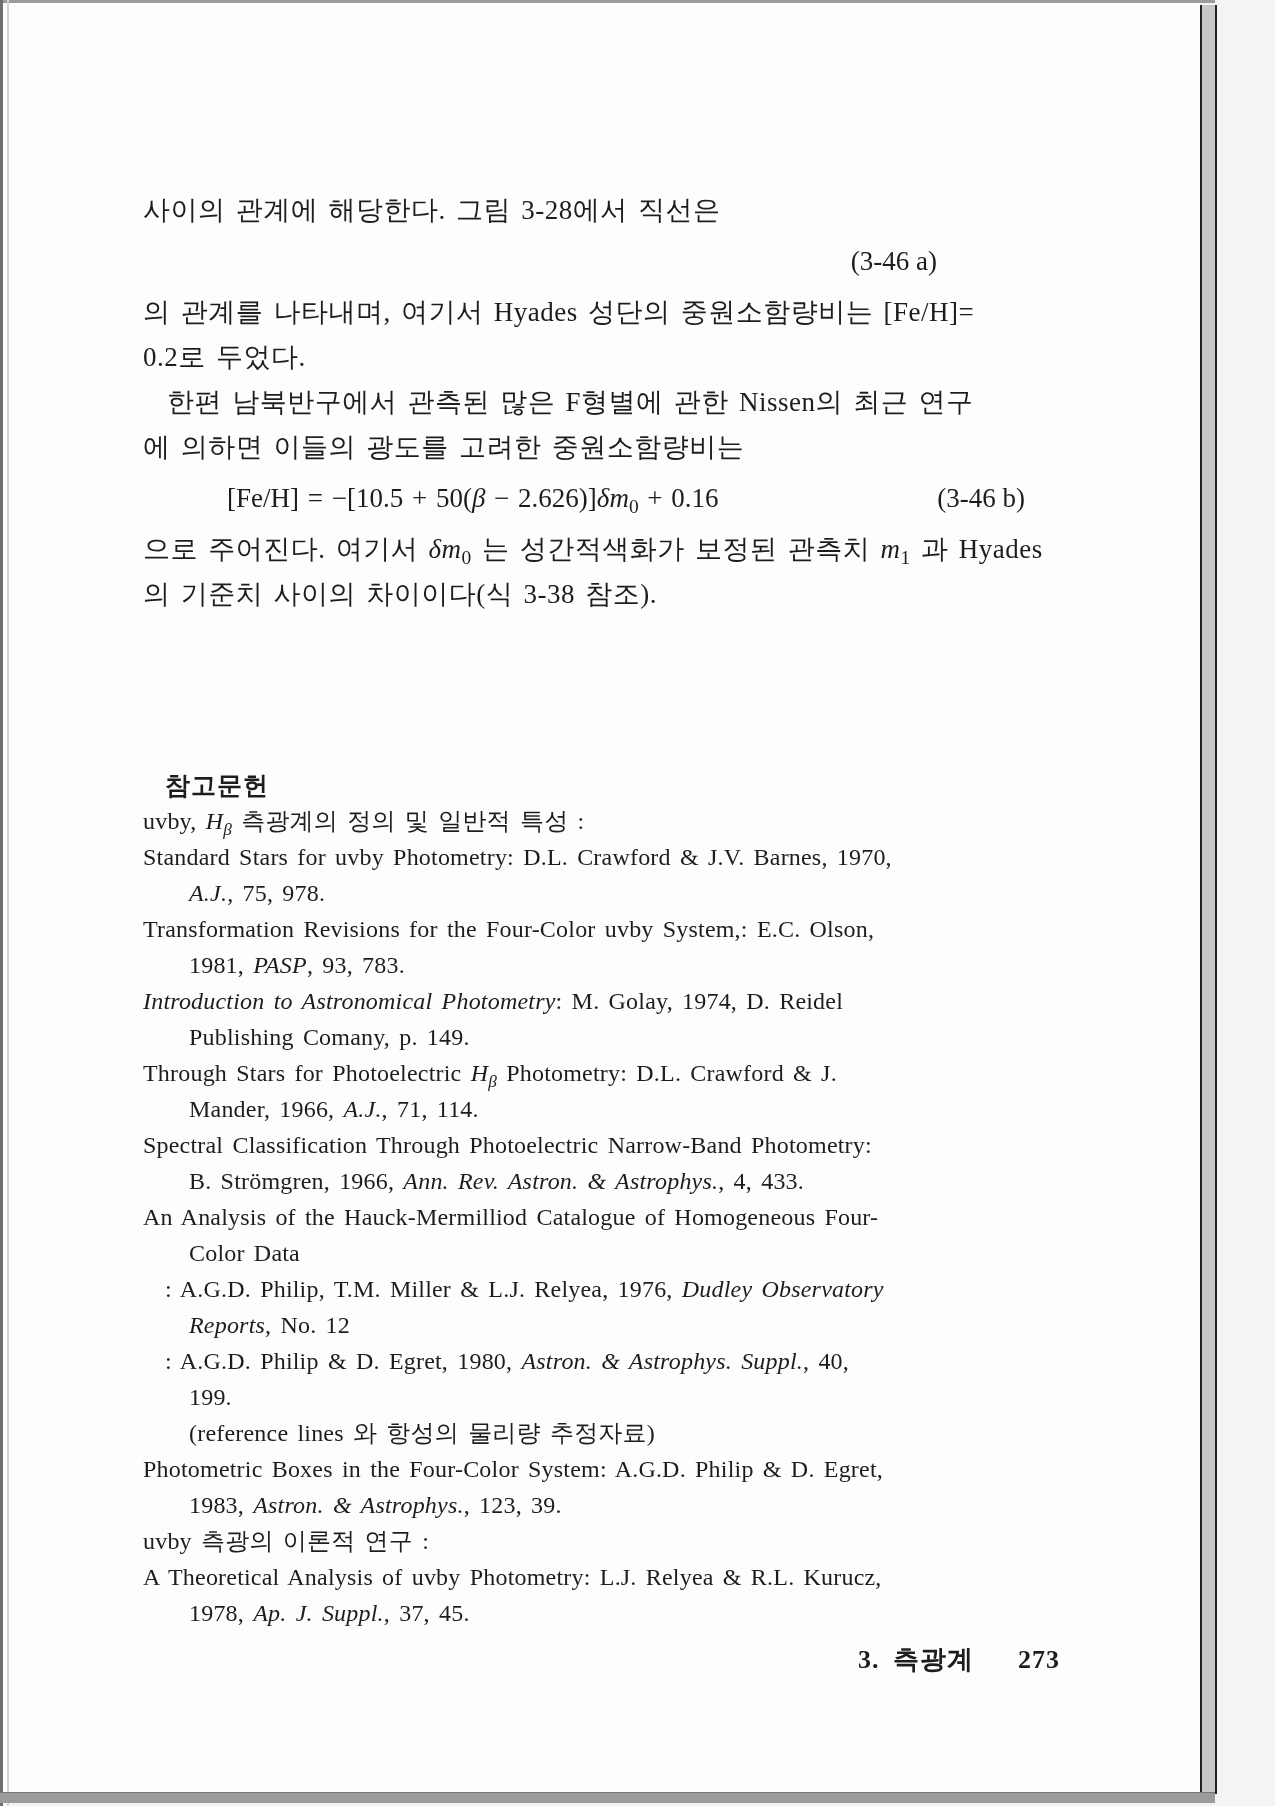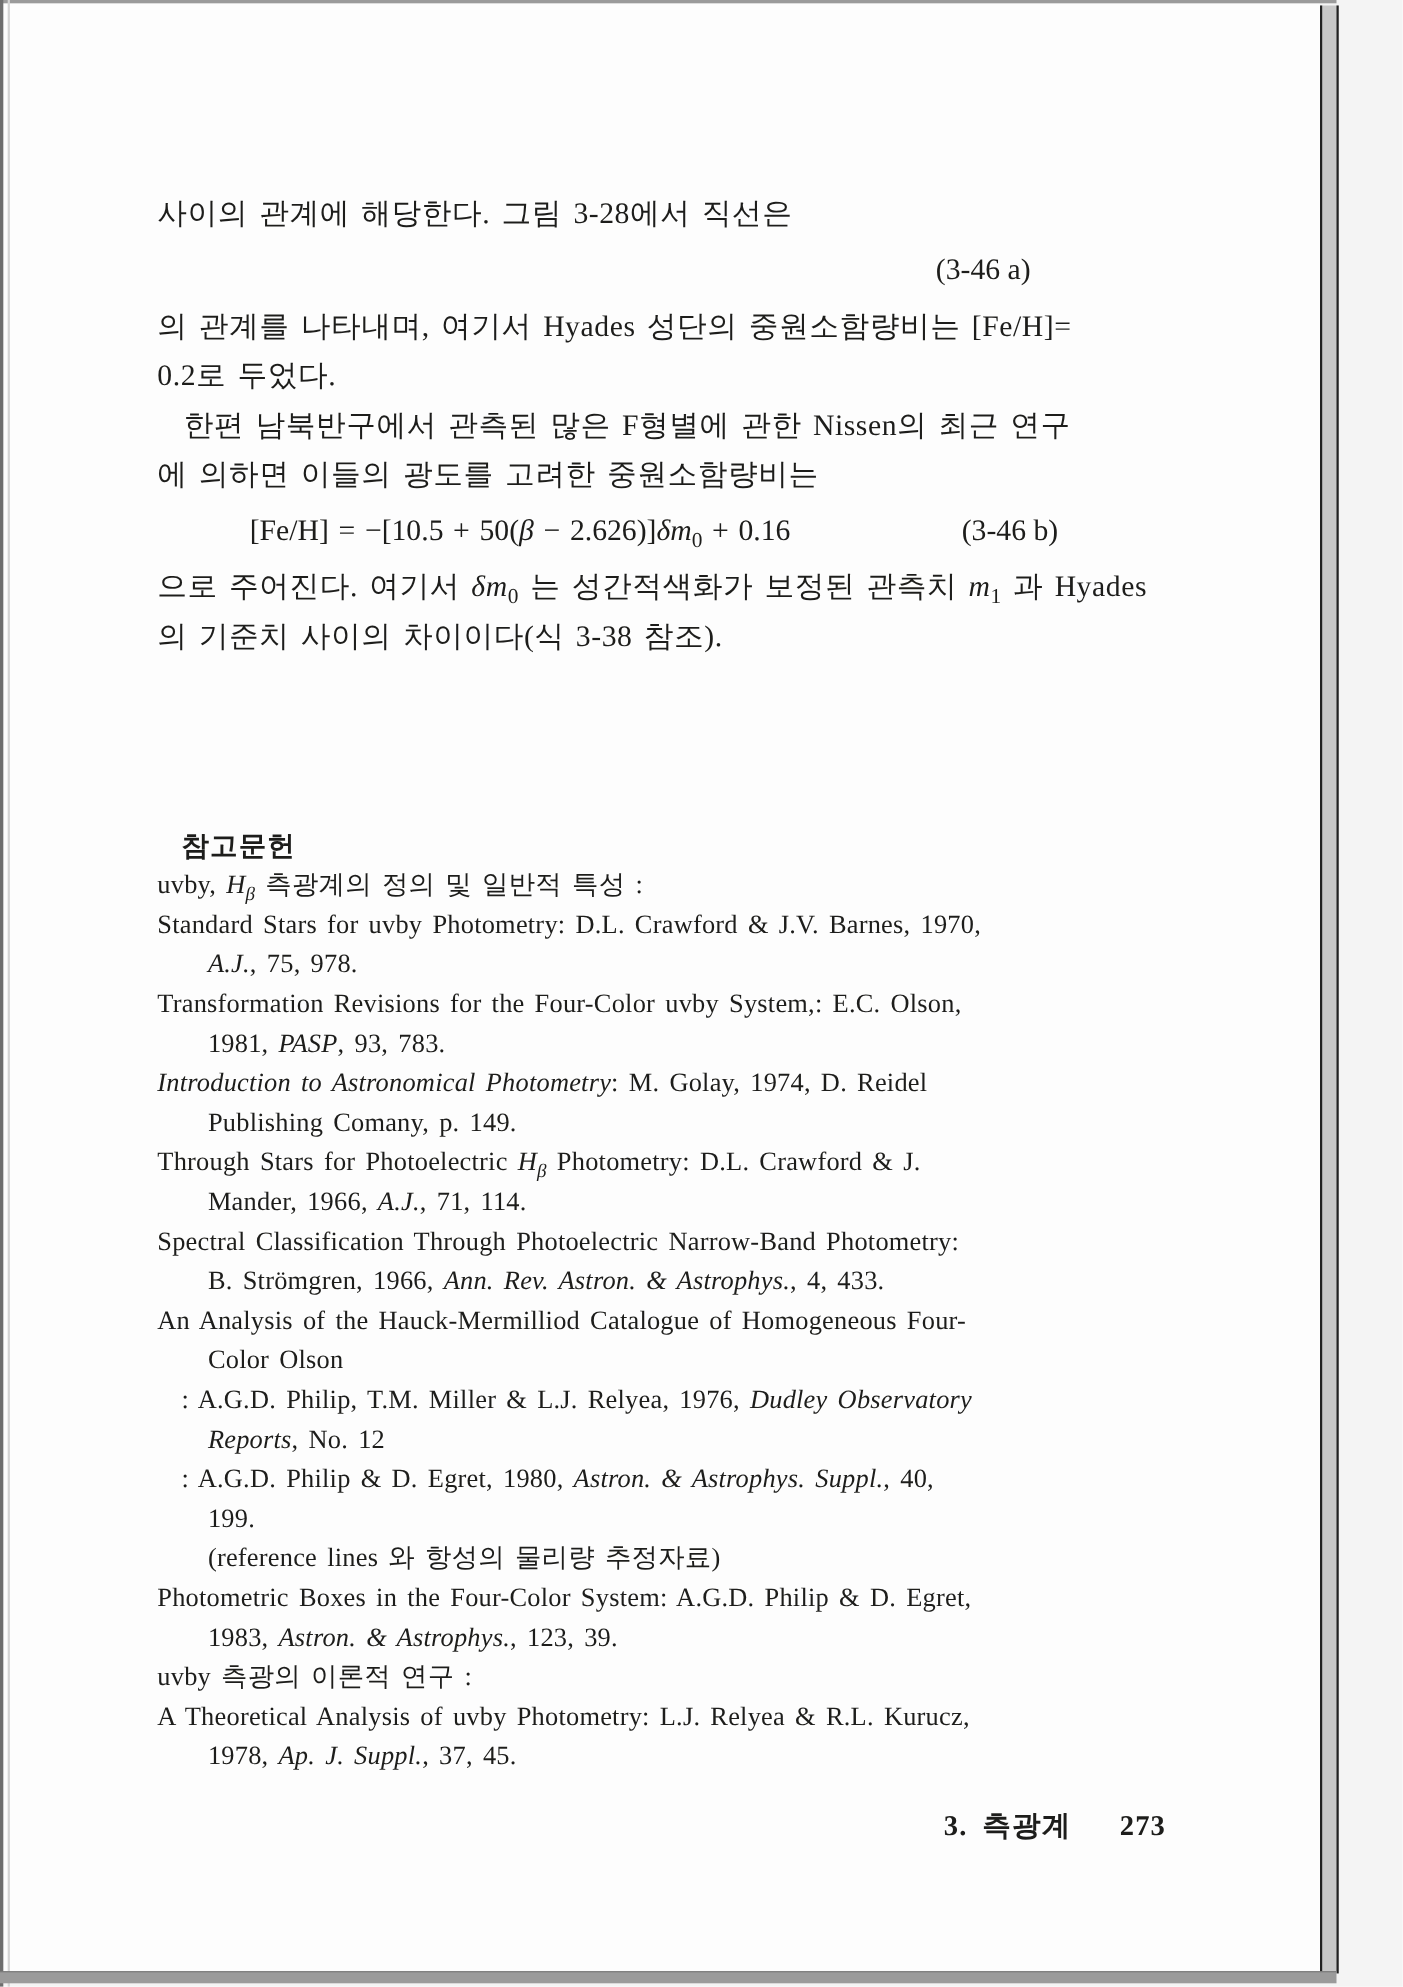--- a/index.html
+++ b/index.html
@@ -14,34 +14,34 @@
     color:var(--ink);
   }
   .paper{position:absolute;left:3px;top:3px;width:1197px;height:1789px;background:var(--paper)}
   .top-edge{position:absolute;left:0;top:0;width:1215px;height:3px;background:var(--edge_line)}
   .left-edge{position:absolute;left:0;top:0;width:3px;height:1806px;background:#6e6e6e}
   .left-edge-inner{position:absolute;left:7px;top:0;width:2px;height:1806px;background:#d4d4d4}
   .bottom-edge{position:absolute;left:0;top:1792px;width:1215px;height:10px;background:var(--edge_line);border-top:1px solid #777}
   .right-page-edge{position:absolute;left:1200px;top:5px;width:13px;height:1789px;
     background:var(--page_edge);border-left:2px solid #222;border-right:2px solid #222}
 
-  .content{position:absolute;left:143px;top:172px;width:932px}
+  .content{position:absolute;left:143px;top:188px;width:932px}
 
   
   .body-line{font-size:27px;line-height:45px;letter-spacing:0.5px;word-spacing:3px;white-space:nowrap}
   .first-indent{padding-left:24px}
 
   
   .eq-line{display:flex;align-items:baseline;font-size:27px;line-height:45px;padding:6px 0;white-space:nowrap}
   .eq-body{word-spacing:2px}
   .eq-label{margin-left:auto}
   .eq-0 .eq-body{margin-left:78px}
   .eq-0 .eq-label{margin-right:138px}
   .eq-1 .eq-body{margin-left:84px}
-  .eq-1 .eq-label{margin-right:113px}
+  .eq-1 .eq-label{margin-right:50px}
 
   
   .refs{margin-top:150px}
   .refs-heading{font-family:"Liberation Sans","DejaVu Sans",sans-serif;font-weight:700;
     font-size:25px;line-height:36px;padding-left:22px;letter-spacing:1px}
   .ref-line{font-size:24px;line-height:36px;word-spacing:3px;letter-spacing:0.2px;white-space:nowrap}
   .ind1{padding-left:46px}
   .ind2{padding-left:22px}
 
   .it{font-style:italic}
@@ -87,21 +87,21 @@
         <div class="ref-line ind1"><span class="it">A.J.</span><span>, </span><span class="bd">75</span><span>, 978.</span></div>
         <div class="ref-line"><span>Transformation Revisions for the Four-Color uvby System,: E.C. Olson,</span></div>
         <div class="ref-line ind1"><span>1981, </span><span class="it">PASP</span><span>, </span><span class="bd">93</span><span>, 783.</span></div>
         <div class="ref-line"><span class="it">Introduction to Astronomical Photometry</span><span>: M. Golay, 1974, D. Reidel</span></div>
         <div class="ref-line ind1"><span>Publishing Comany, p. 149.</span></div>
         <div class="ref-line"><span>Through Stars for Photoelectric </span><span class="it">H</span><span class="it sb">β</span><span> Photometry: D.L. Crawford &amp; J.</span></div>
         <div class="ref-line ind1"><span>Mander, 1966, </span><span class="it">A.J.</span><span>, </span><span class="bd">71</span><span>, 114.</span></div>
         <div class="ref-line"><span>Spectral Classification Through Photoelectric Narrow-Band Photometry:</span></div>
         <div class="ref-line ind1"><span>B. Strömgren, 1966, </span><span class="it">Ann. Rev. Astron. &amp; Astrophys.</span><span>, </span><span class="bd">4</span><span>, 433.</span></div>
         <div class="ref-line"><span>An Analysis of the Hauck-Mermilliod Catalogue of Homogeneous Four-</span></div>
-        <div class="ref-line ind1"><span>Color Olson</span></div>
+        <div class="ref-line ind1"><span>Color Data</span></div>
         <div class="ref-line ind2"><span>: A.G.D. Philip, T.M. Miller &amp; L.J. Relyea, 1976, </span><span class="it">Dudley Observatory</span></div>
         <div class="ref-line ind1"><span class="it">Reports</span><span>, No. 12</span></div>
         <div class="ref-line ind2"><span>: A.G.D. Philip &amp; D. Egret, 1980, </span><span class="it">Astron. &amp; Astrophys. Suppl.</span><span>, </span><span class="bd">40</span><span>,</span></div>
         <div class="ref-line ind1"><span>199.</span></div>
         <div class="ref-line ind1"><span>(reference lines 와 항성의 물리량 추정자료)</span></div>
         <div class="ref-line"><span>Photometric Boxes in the Four-Color System: A.G.D. Philip &amp; D. Egret,</span></div>
         <div class="ref-line ind1"><span>1983, </span><span class="it">Astron. &amp; Astrophys.</span><span>, </span><span class="bd">123</span><span>, 39.</span></div>
         <div class="ref-line"><span>uvby 측광의 이론적 연구 :</span></div>
         <div class="ref-line"><span>A Theoretical Analysis of uvby Photometry: L.J. Relyea &amp; R.L. Kurucz,</span></div>
         <div class="ref-line ind1"><span>1978, </span><span class="it">Ap. J. Suppl.</span><span>, </span><span class="bd">37</span><span>, 45.</span></div>

